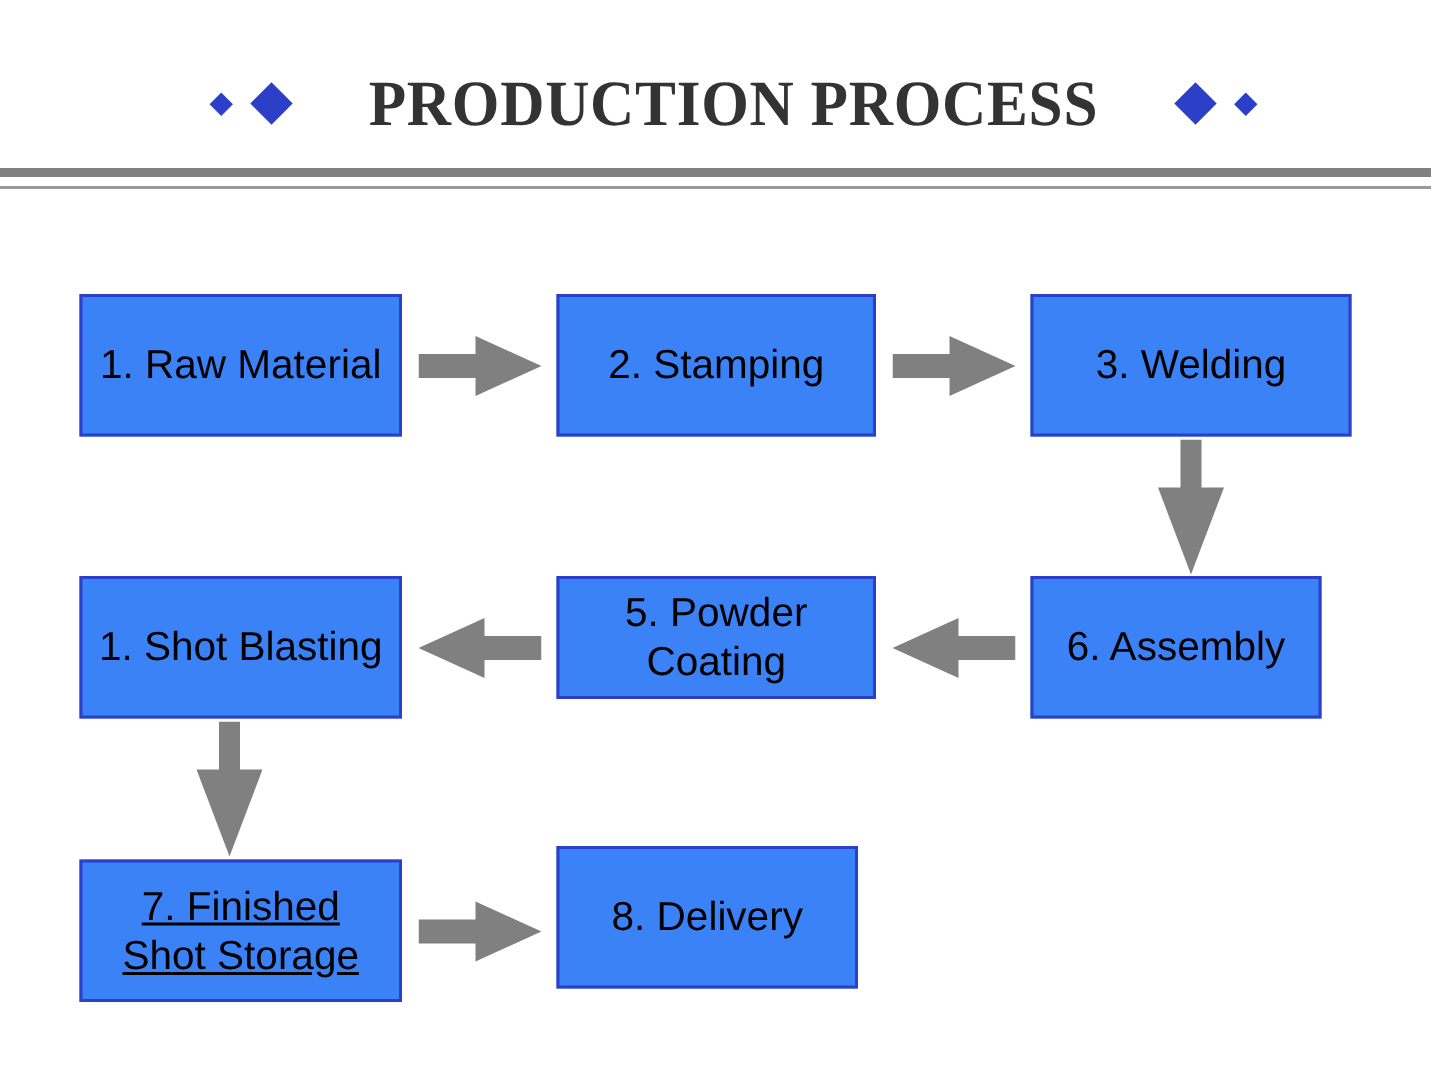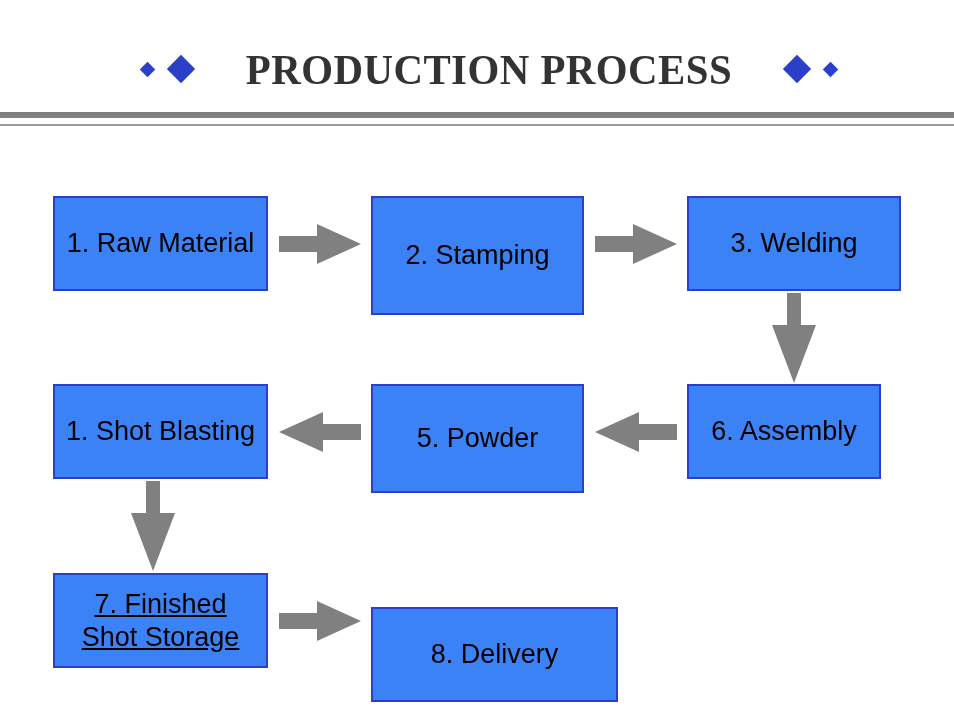--- a/index.html
+++ b/index.html
@@ -110,58 +110,59 @@
 
 <div id="divider-thick"></div>
 <div id="divider-thin"></div>
 
 <div class="flow-box" style="left:53px;  top:196px; width:215px; height:95px;">
   <div>
     <span>1. Raw Material</span>
   </div>
 </div>
 
-<div class="flow-box" style="left:371px; top:196px; width:213px; height:119px;">
+<div class="flow-box" style="left:371px; top:196px; width:213px; height:95px;">
   <div>
     <span>2. Stamping</span>
   </div>
 </div>
 
 <div class="flow-box" style="left:687px; top:196px; width:214px; height:95px;">
   <div>
     <span>3. Welding</span>
   </div>
 </div>
 
 <div class="flow-box" style="left:53px;  top:384px; width:215px; height:95px;">
   <div>
     <span>1. Shot Blasting</span>
   </div>
 </div>
 
-<div class="flow-box" style="left:371px; top:384px; width:213px; height:109px;">
+<div class="flow-box" style="left:371px; top:384px; width:213px; height:82px;">
   <div>
     <span>5. Powder</span>
+    <span>Coating</span>
   </div>
 </div>
 
 <div class="flow-box" style="left:687px; top:384px; width:194px; height:95px;align-items:center;">
   <div>
     <span>6. Assembly</span>
   </div>
 </div>
 
 <div class="flow-box" style="left:53px;  top:573px; width:215px; height:95px;text-decoration:underline;">
   <div>
     <span>7. Finished</span>
     <span>Shot Storage</span>
   </div>
 </div>
 
-<div class="flow-box" style="left:371px; top:607px; width:247px; height:95px;">
+<div class="flow-box" style="left:371px; top:564px; width:201px; height:95px;">
   <div>
     <span>8. Delivery</span>
   </div>
 </div>
 
 <div class="arrow" style="left:279px; top:222px;">
   <svg width="82" height="44" viewBox="0 0 82 44">
     <path d="M0,14 L38,14 L38,2 L82,22 L38,42 L38,30 L0,30 Z" fill="#808080"></path>
   </svg>
 </div>

